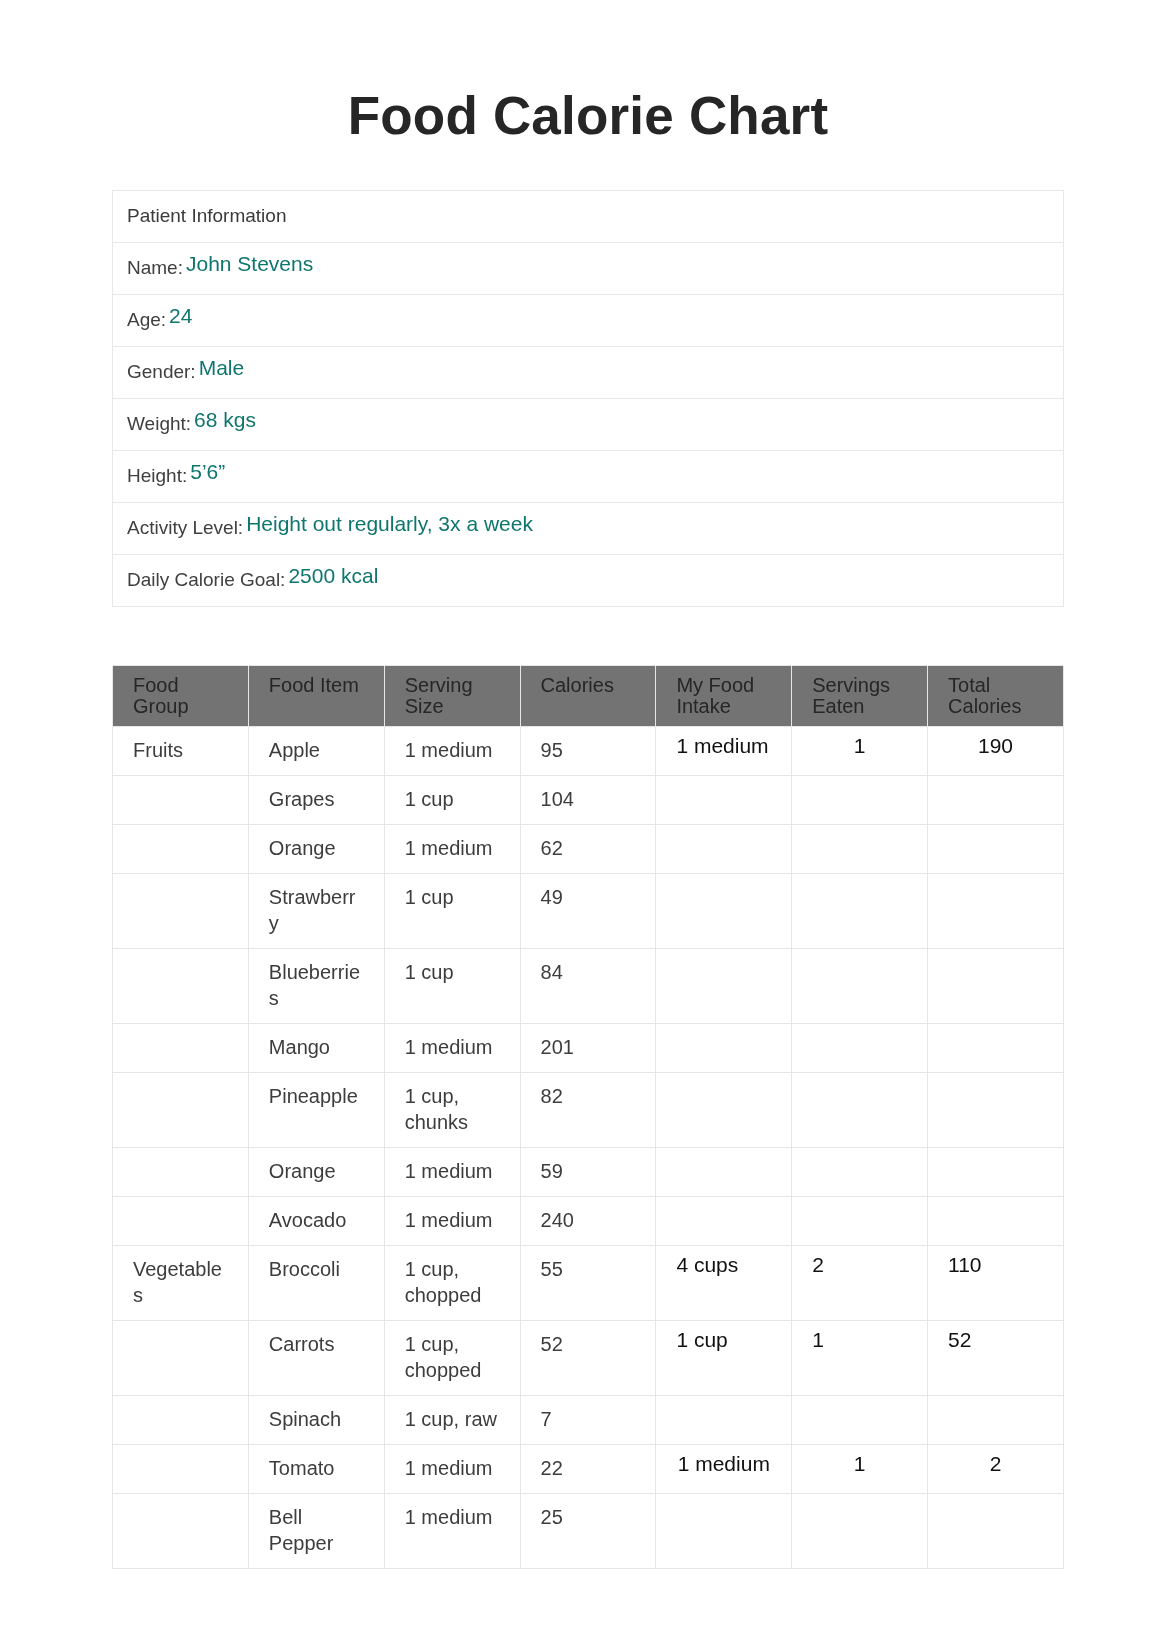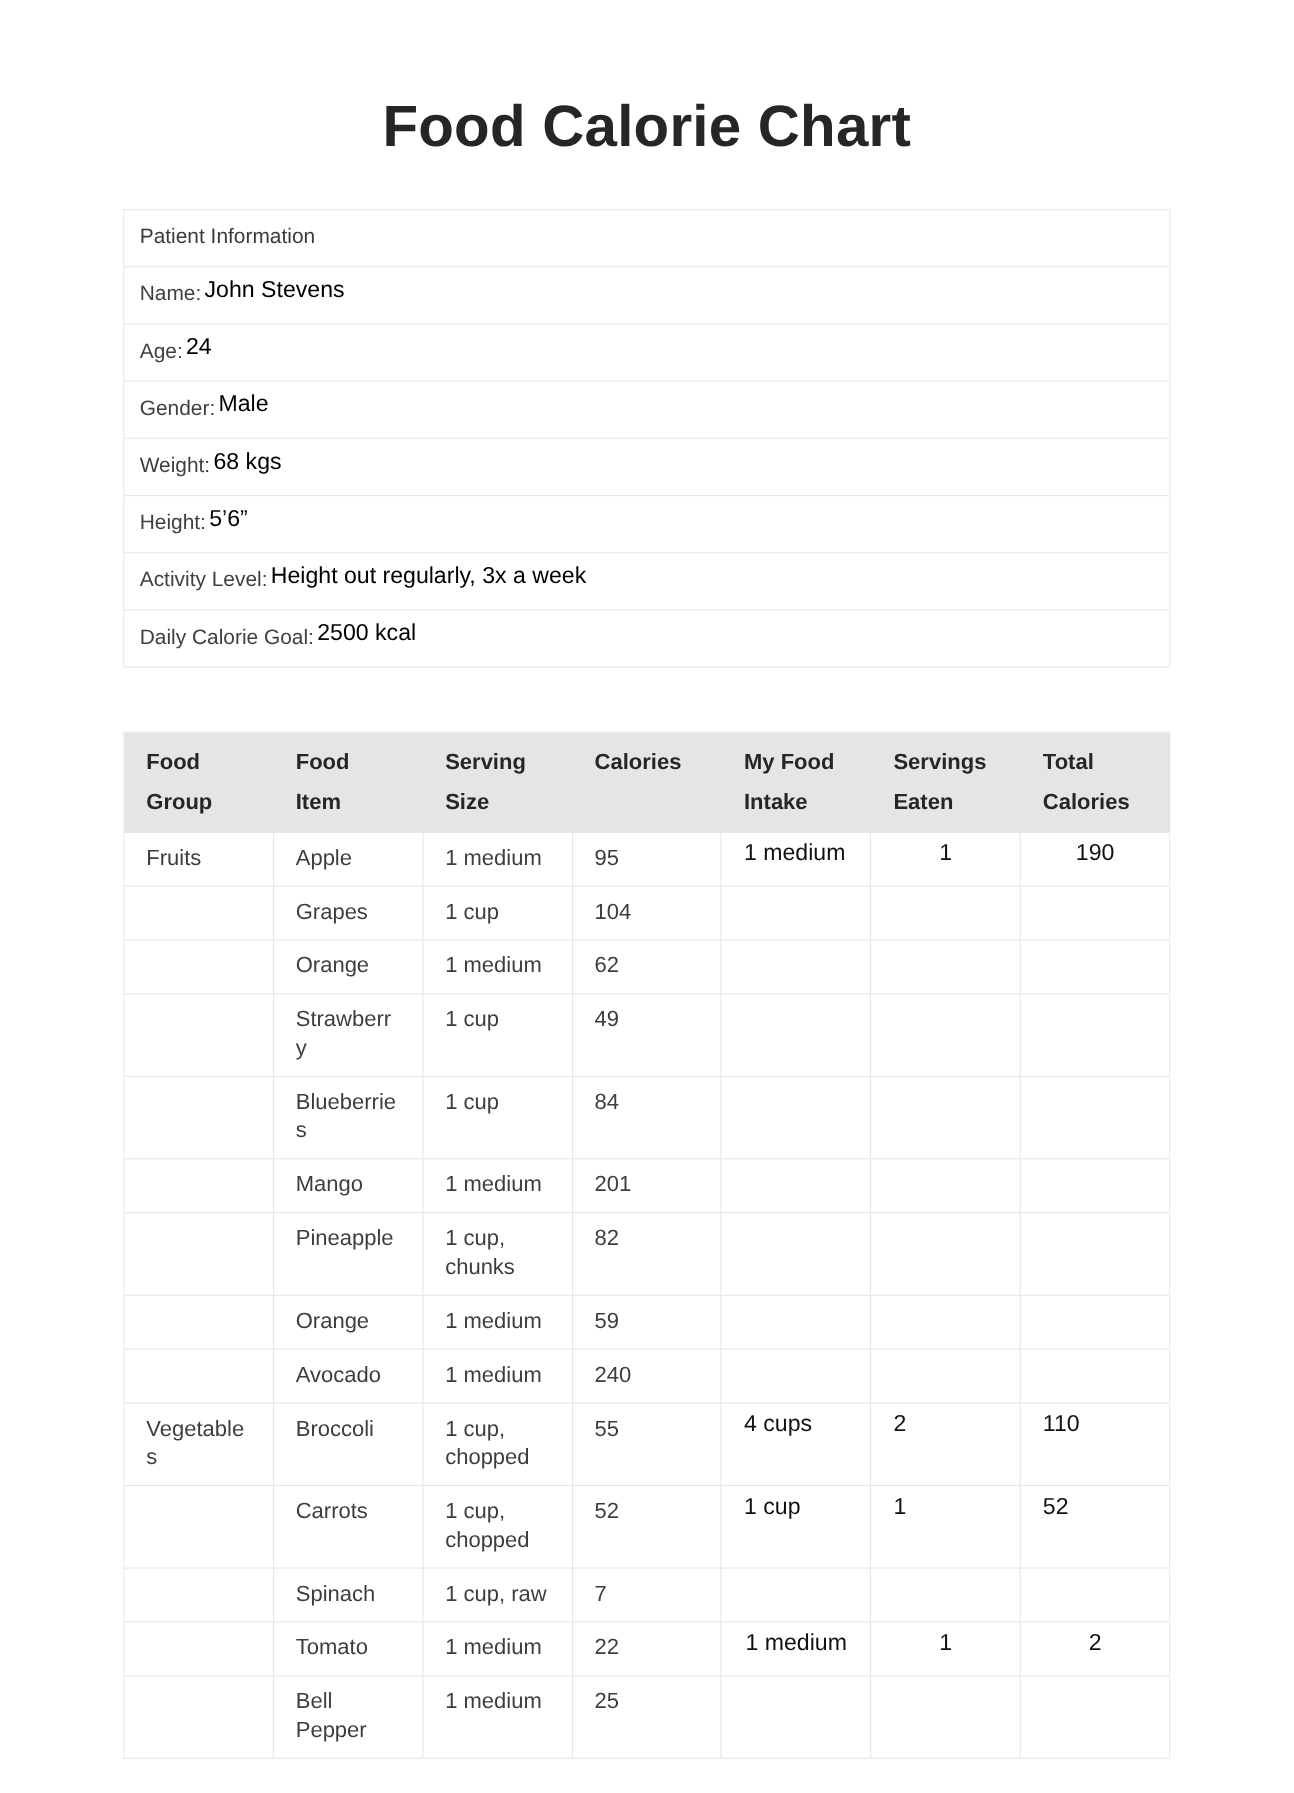--- a/index.html
+++ b/index.html
@@ -43,21 +43,21 @@
   }
   .pi-label {
     font-size: 19px;
     line-height: 26px;
     color: #404040;
     white-space: nowrap;
   }
   .pi-value {
     font-size: 21px;
     line-height: 26px;
-    color: #000000;
+    color: #0f766e;
     margin-left: 3px;
     transform: translateY(-4px);
   }
   
   .table-clip {
     margin-top: 58px;
     height: 958px;
     overflow: hidden;
   }
   table.food-table {
@@ -70,25 +70,25 @@
     vertical-align: top;
     text-align: left;
     padding: 10px 20px 12px 20px;
     font-size: 20px;
     line-height: 26px;
     color: #3d3d3d;
     overflow-wrap: anywhere;
     word-wrap: break-word;
   }
   .food-table th {
-    background: #e5e5e5;
-    font-weight: 700;
+    background: #737373;
+    font-weight: 400;
     color: #262626;
     padding: 9px 20px 9px 20px;
-    line-height: 36px;
+    line-height: 21px;
   }
   td.entry-cell { padding-top: 9px; }
   td.al-center { text-align: center; }
   .entry {
     display: inline-block;
     font-size: 21px;
     line-height: 25px;
     color: #111111;
     transform: translateY(-3px);
   }

